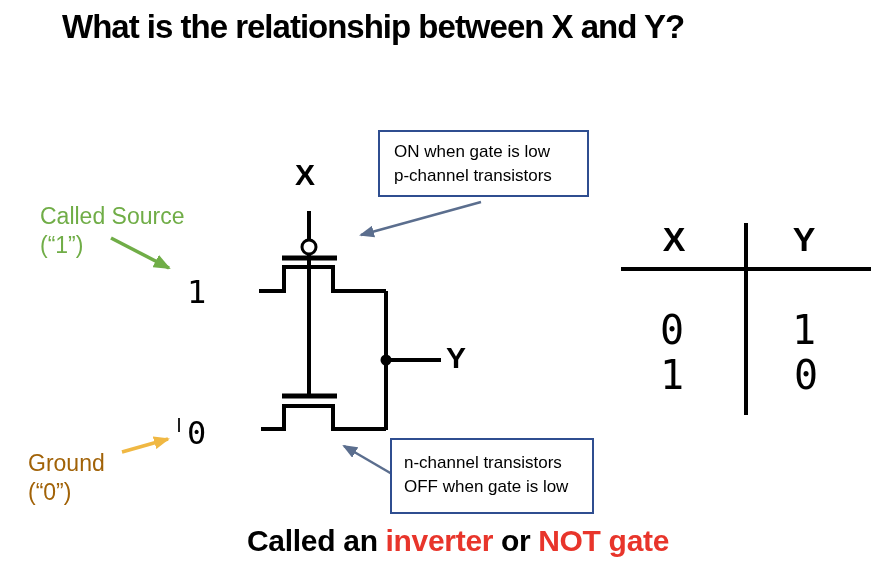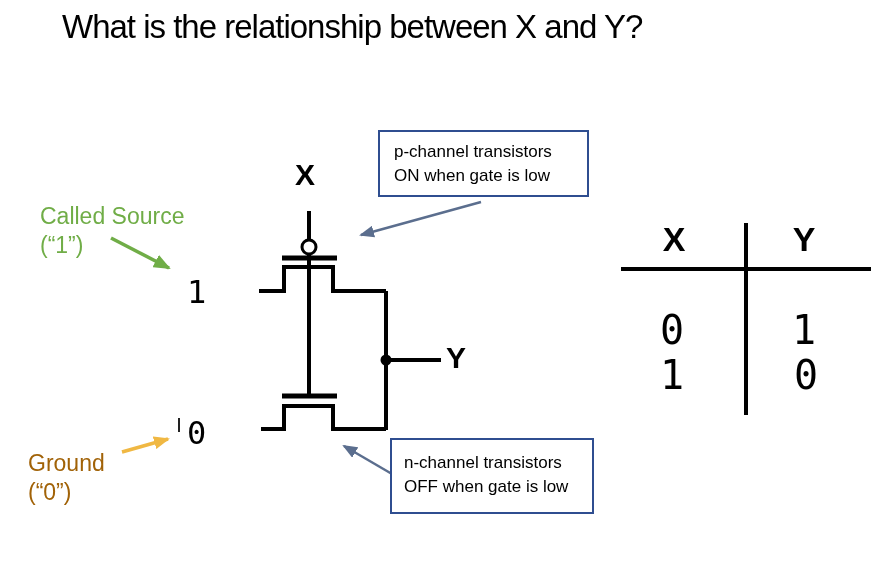--- a/index.html
+++ b/index.html
@@ -4,21 +4,21 @@
 <style>
   html,body{margin:0;padding:0;background:#ffffff;}
   #slide{
     position:relative;width:894px;height:580px;background:#fff;overflow:hidden;
     font-family:"Liberation Sans",sans-serif;color:#000;
   }
   .abs{position:absolute;}
   #circuit-svg{position:absolute;left:0;top:0;z-index:1;}
   .txt{position:absolute;z-index:2;white-space:nowrap;}
 
-  #slide-title{left:62px;top:8px;font-size:33px;font-weight:400;letter-spacing:-1px;}
+  #slide-title{left:62px;top:8px;font-size:33px;font-weight:700;letter-spacing:-1px;}
 
   .vdd-label{left:40px;top:202px;color:#70AD47;font-size:23px;line-height:29px;font-weight:400;}
   .gnd-label{left:28px;top:449px;color:#a16207;font-size:23px;line-height:29px;font-weight:400;}
 
   .rail-digit{font-family:"DejaVu Sans Mono",monospace;font-size:32px;line-height:32px;}
   #vdd-digit{left:187px;top:276px;}
   #gnd-digit{left:187px;top:417px;}
 
   .node-label{font-weight:700;font-size:30px;line-height:30px;}
   #x-label{left:292px;top:160px;width:26px;text-align:center;}
@@ -95,31 +95,34 @@
   <div class="txt gnd-label">
     <div>Ground</div>
     <div>(“0”)</div>
   </div>
   <div class="txt rail-digit" id="gnd-digit">0</div>
 
   <div class="txt node-label" id="x-label">X</div>
   <div class="txt node-label" id="y-label">Y</div>
 
   <div class="callout" id="p-callout">
+    <div>ON when gate is low</div>
     <div>p-channel transistors</div>
-    <div>ON when gate is low</div>
   </div>
   <div class="callout" id="n-callout">
     <div>n-channel transistors</div>
     <div>OFF when gate is low</div>
   </div>
 
   <div class="txt tt-head" id="tt-head-x">X</div>
   <div class="txt tt-head" id="tt-head-y">Y</div>
   <div class="abs tt-hline"></div>
   <div class="abs tt-vline"></div>
   <div class="txt tt-cell" id="tt-c00">0</div>
   <div class="txt tt-cell" id="tt-c01">1</div>
   <div class="txt tt-cell" id="tt-c10">1</div>
   <div class="txt tt-cell" id="tt-c11">0</div>
 
+  <div class="txt" id="caption">
+    <span>Called an</span><span class="red">inverter</span><span>or</span><span class="red">NOT gate</span>
+  </div>
 
 </div>
 
 </body></html>

